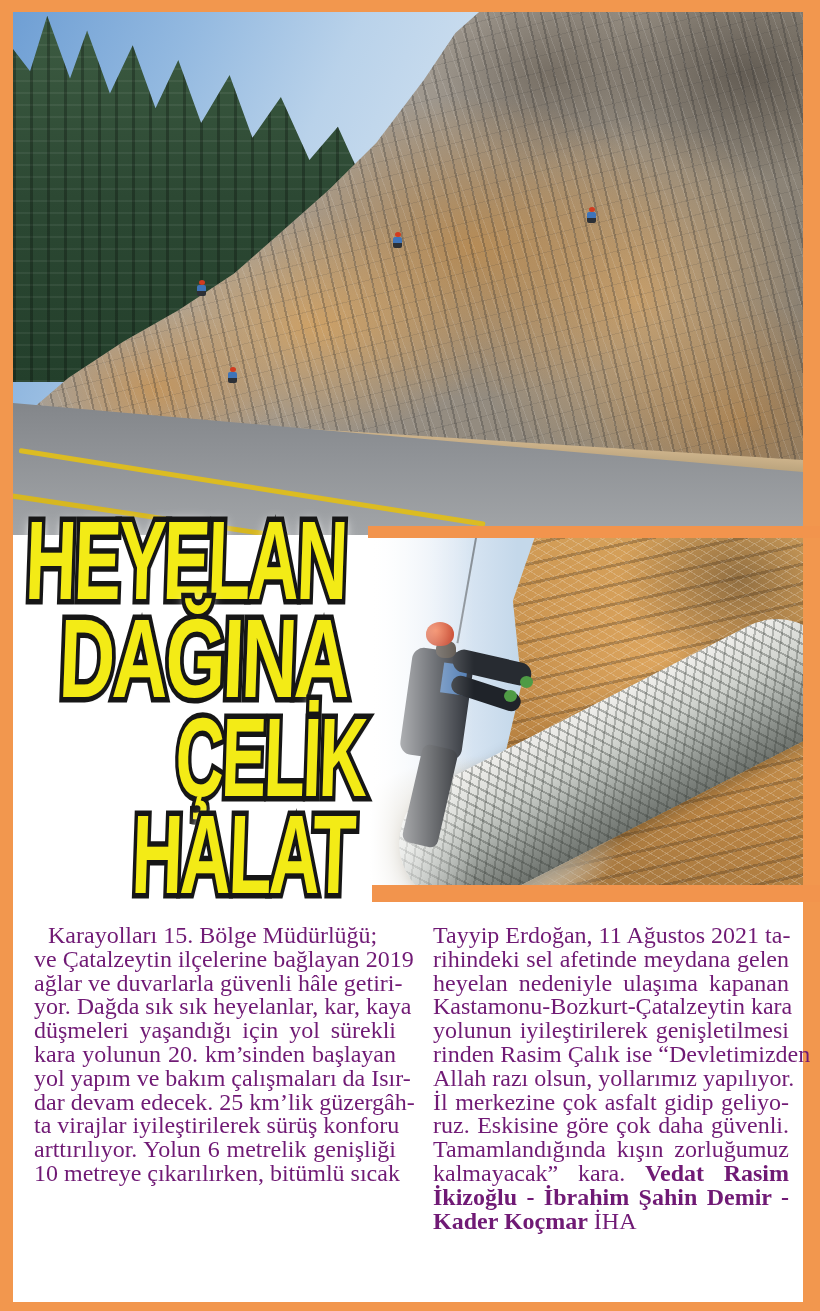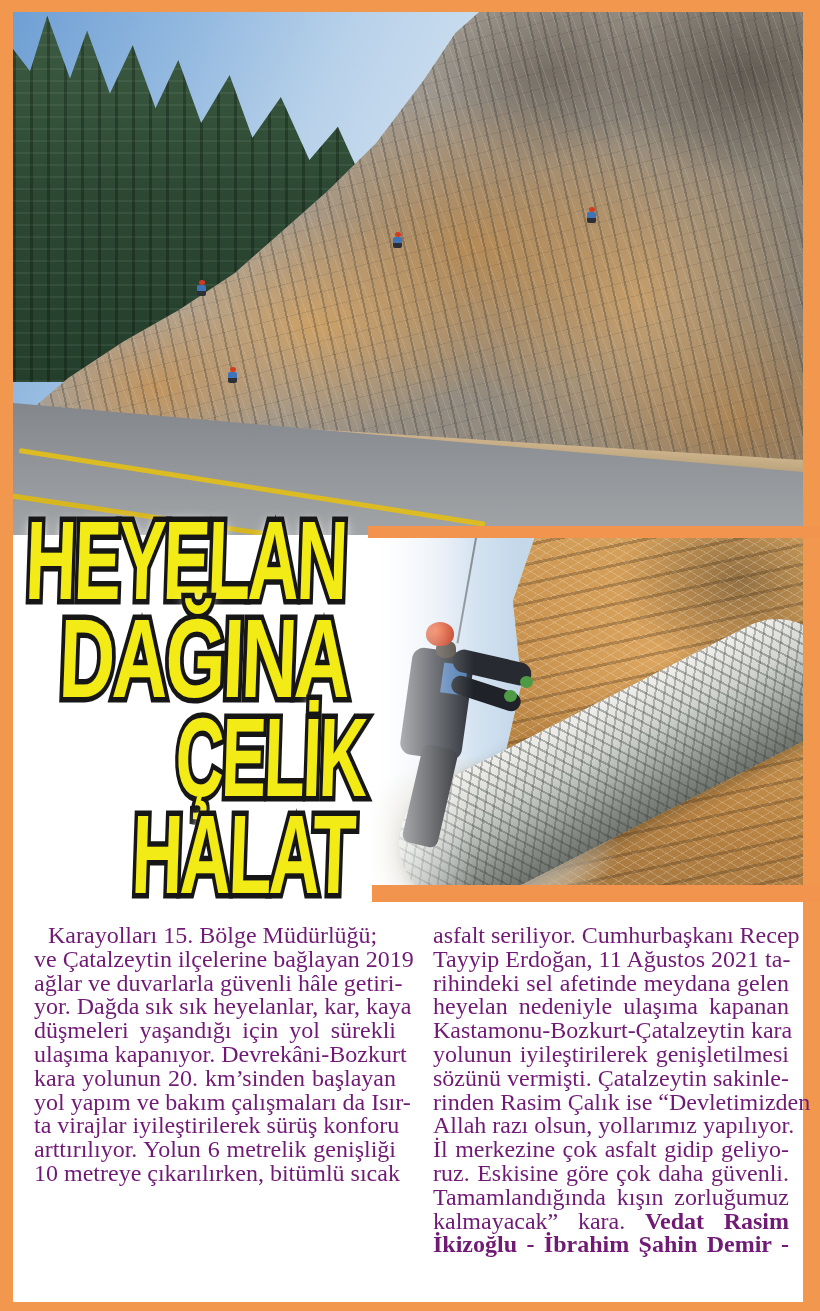--- a/index.html
+++ b/index.html
@@ -164,39 +164,38 @@
   <div class="hl-line" id="hl4">
     <span class="hl-stroke">HALAT</span><span class="hl-fill">HALAT</span>
   </div>
 
   <div class="col" id="col1">
       <div class="tline indent nojust">Karayolları 15. Bölge Müdürlüğü;</div>
       <div class="tline">ve Çatalzeytin ilçelerine bağlayan 2019</div>
       <div class="tline">ağlar ve duvarlarla güvenli hâle getiri-</div>
       <div class="tline">yor. Dağda sık sık heyelanlar, kar, kaya</div>
       <div class="tline">düşmeleri yaşandığı için yol sürekli</div>
-      <div class="tline">ulaşıma kapanıyor. Devrekâni-Bozkurt</div>
       <div class="tline">kara yolunun 20. km’sinden başlayan</div>
       <div class="tline">yol yapım ve bakım çalışmaları da Isır-</div>
+      <div class="tline">dar devam edecek. 25 km’lik güzergâh-</div>
       <div class="tline">ta virajlar iyileştirilerek sürüş konforu</div>
       <div class="tline">arttırılıyor. Yolun 6 metrelik genişliği</div>
       <div class="tline">10 metreye çıkarılırken, bitümlü sıcak</div>
     </div>
 
   <div class="col" id="col2">
     <div>
-        <div class="tline">asfalt seriliyor. Cumhurbaşkanı Recep</div>
         <div class="tline">Tayyip Erdoğan, 11 Ağustos 2021 ta-</div>
         <div class="tline">rihindeki sel afetinde meydana gelen</div>
         <div class="tline">heyelan nedeniyle ulaşıma kapanan</div>
         <div class="tline">Kastamonu-Bozkurt-Çatalzeytin kara</div>
         <div class="tline">yolunun iyileştirilerek genişletilmesi</div>
-        <div class="tline">sözünü vermişti. Çatalzeytin sakinle-</div>
         <div class="tline">rinden Rasim Çalık ise “Devletimizden</div>
         <div class="tline">Allah razı olsun, yollarımız yapılıyor.</div>
         <div class="tline">İl merkezine çok asfalt gidip geliyo-</div>
         <div class="tline">ruz. Eskisine göre çok daha güvenli.</div>
         <div class="tline">Tamamlandığında kışın zorluğumuz</div>
       </div>
     <div class="tline"><span>kalmayacak” kara. </span><span class="b">Vedat Rasim</span></div>
     <div class="tline"><span class="b">İkizoğlu - İbrahim Şahin Demir -</span></div>
+    <div class="tline nojust"><span class="b">Kader Koçmar</span><span> İHA</span></div>
   </div>
 </div>
 
 </body></html>

